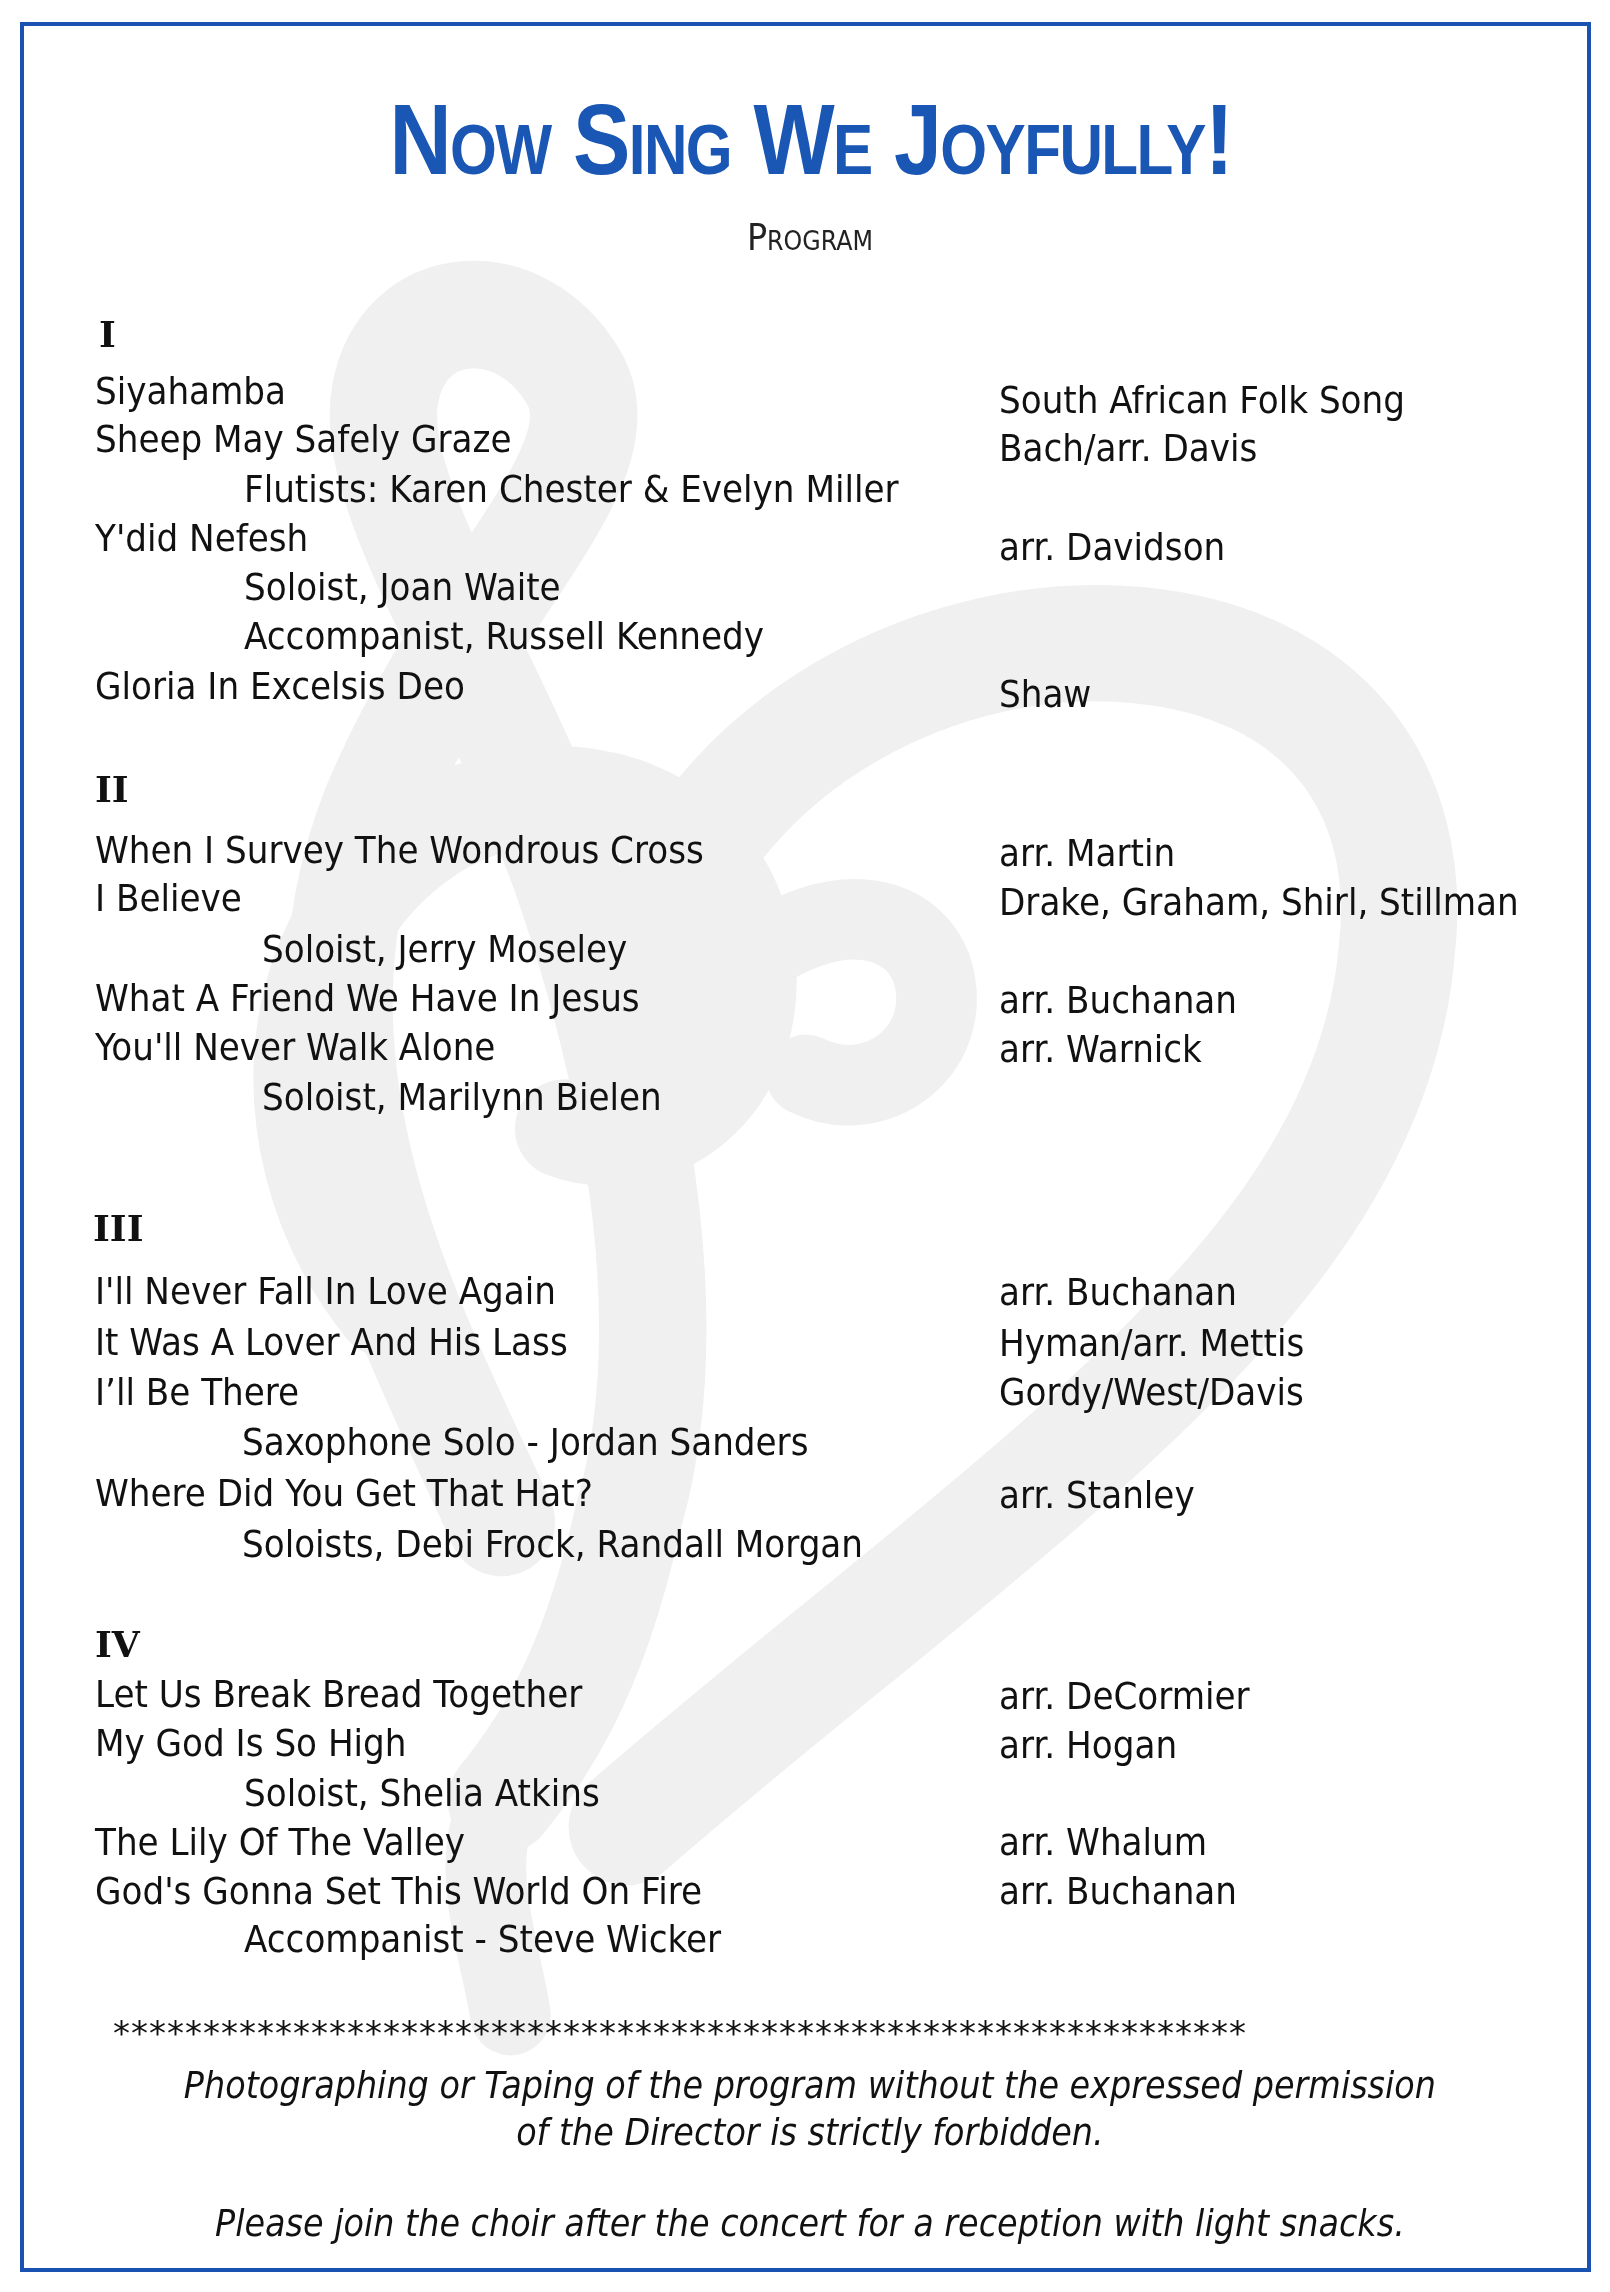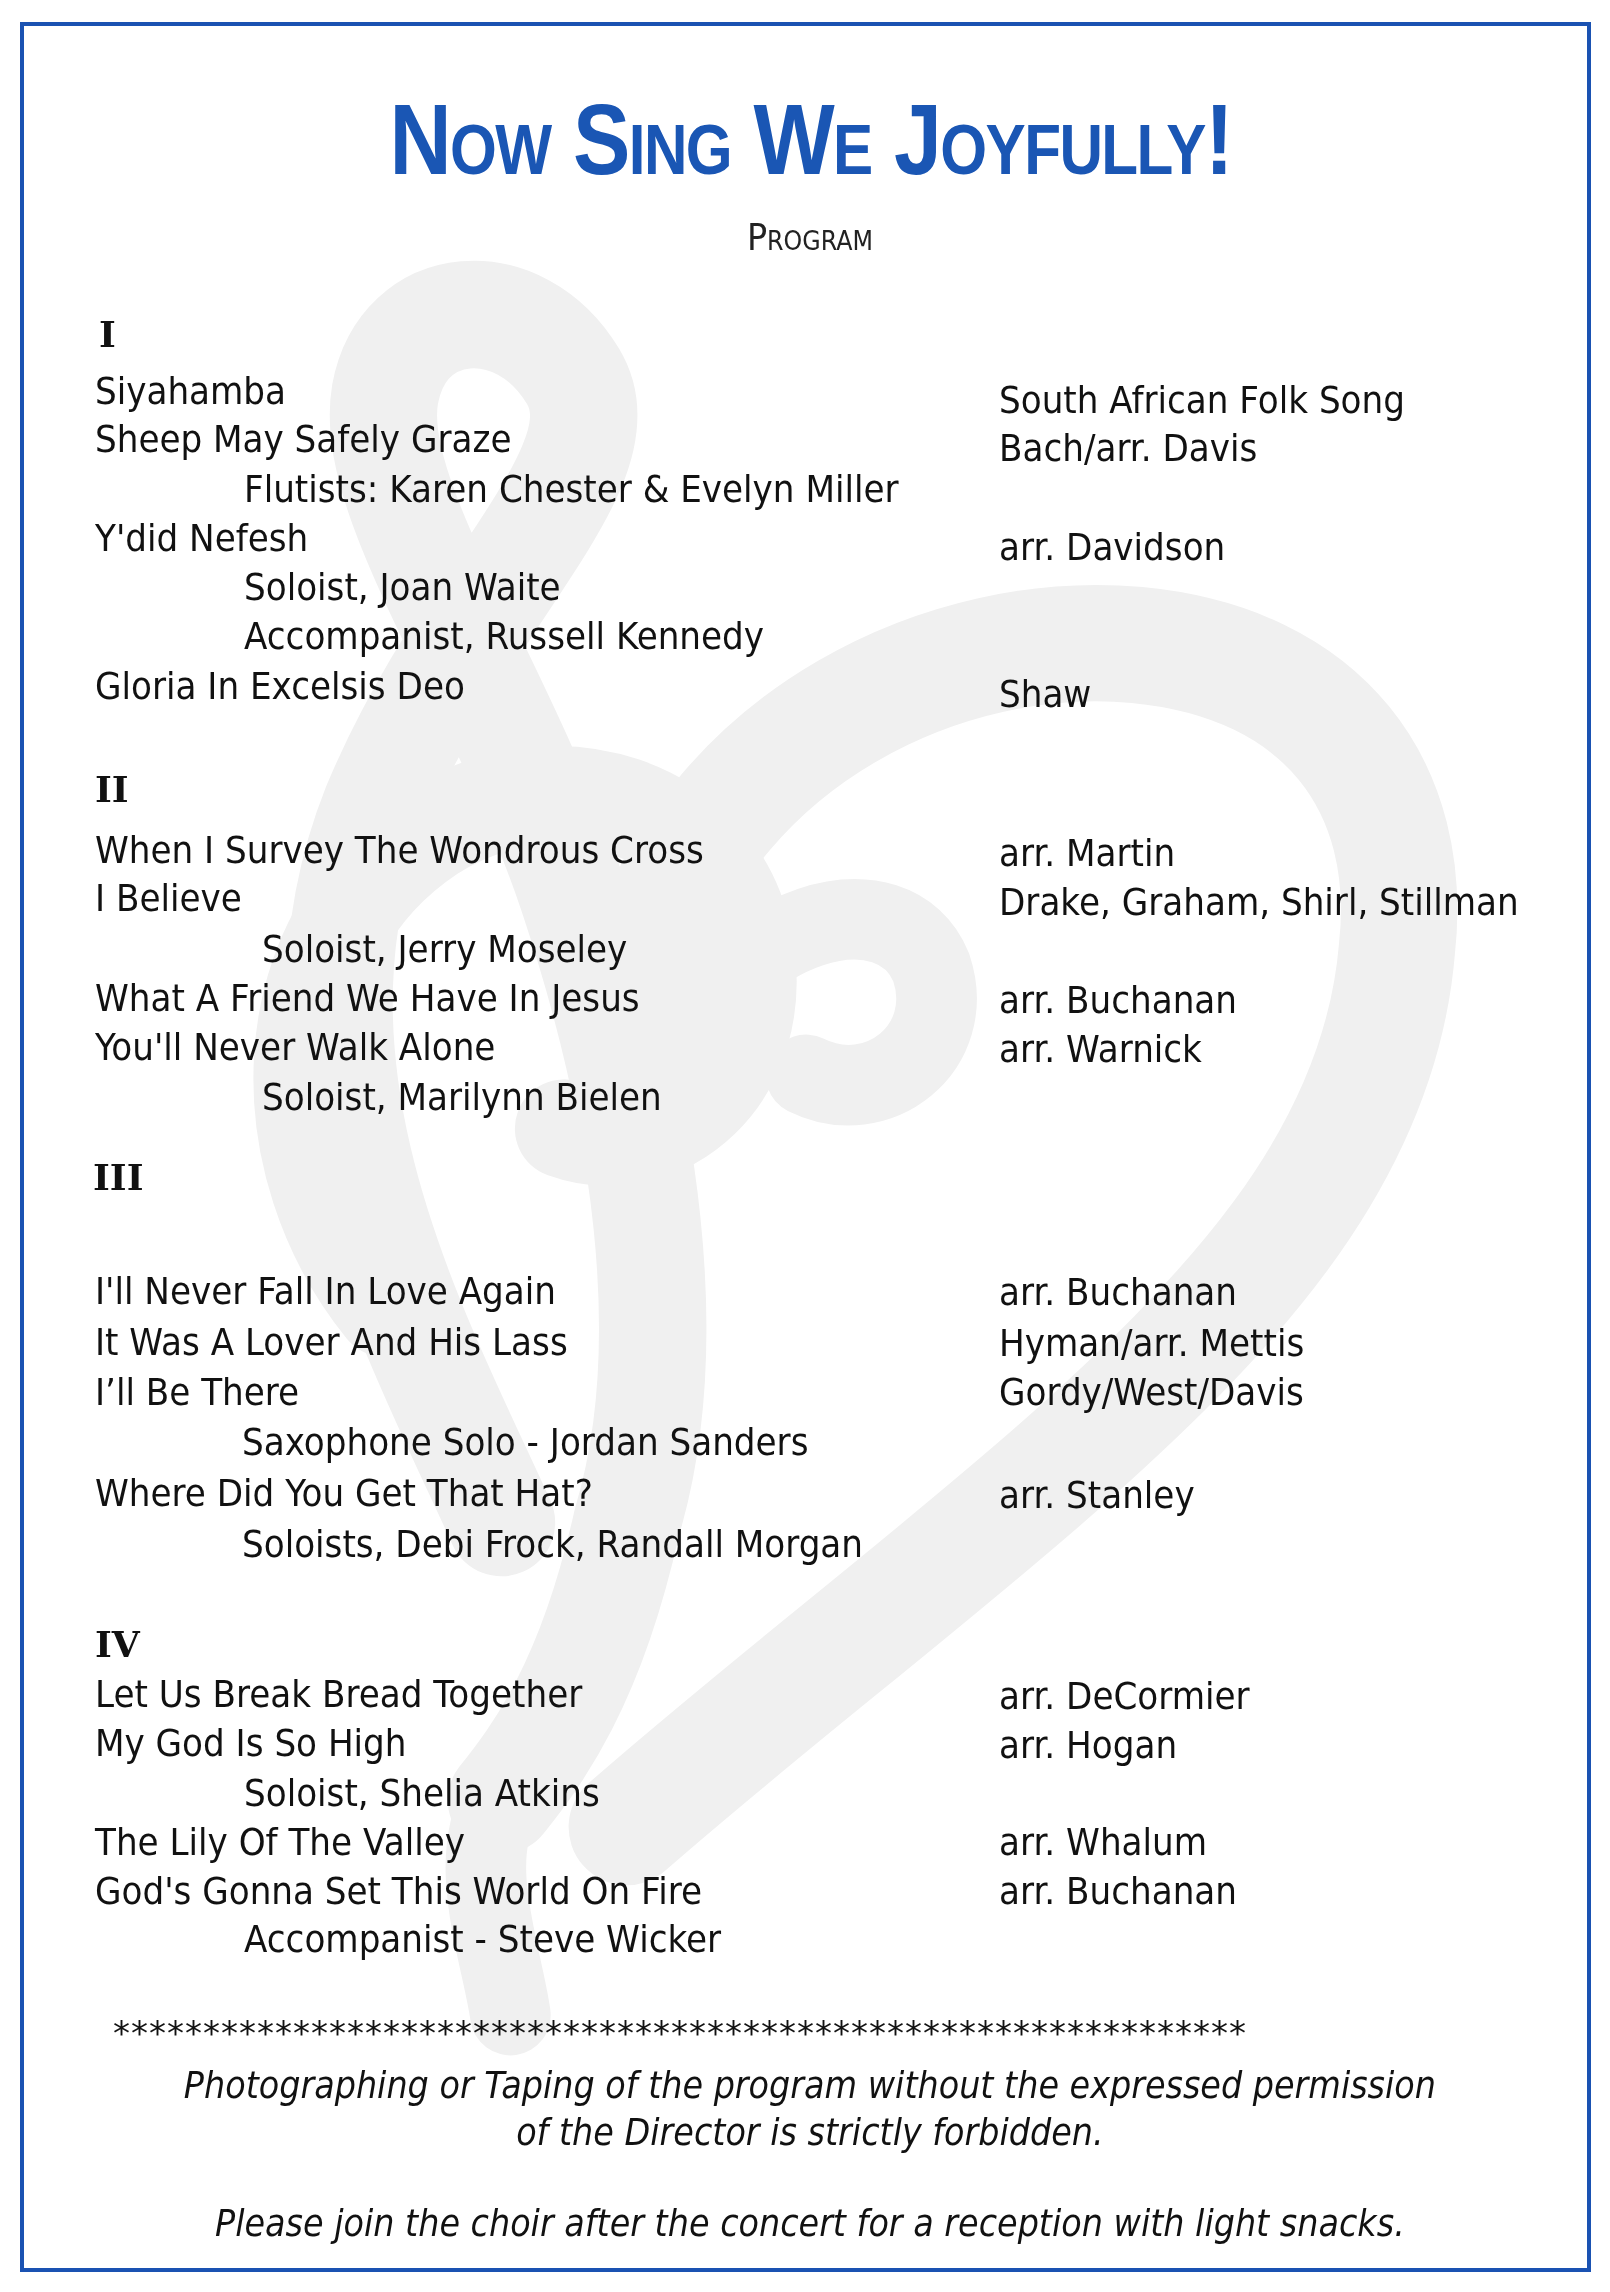--- a/index.html
+++ b/index.html
@@ -85,21 +85,21 @@
 <div class="t right" style="top:880px;">Drake, Graham, Shirl, Stillman</div>
 <div class="t sub" style="left:262px; top:927px;">Soloist, Jerry Moseley</div>
 
 <div class="t left" style="top:976px;">What A Friend We Have In Jesus</div>
 <div class="t right" style="top:978px;">arr. Buchanan</div>
 
 <div class="t left" style="top:1025px;">You'll Never Walk Alone</div>
 <div class="t right" style="top:1027px;">arr. Warnick</div>
 <div class="t sub" style="left:262px; top:1075px;">Soloist, Marilynn Bielen</div>
 
-<div class="sec" style="left:93px; top:1156px;">III</div>
+<div class="sec" style="left:93px; top:1207px;">III</div>
 
 <div class="t left" style="top:1269px;">I'll Never Fall In Love Again</div>
 <div class="t right" style="top:1270px;">arr. Buchanan</div>
 
 <div class="t left" style="top:1320px;">It Was A Lover And His Lass</div>
 <div class="t right" style="top:1321px;">Hyman/arr. Mettis</div>
 
 <div class="t left" style="top:1370px;">I’ll Be There</div>
 <div class="t right" style="top:1370px;">Gordy/West/Davis</div>
 <div class="t sub" style="left:242px; top:1420px;">Saxophone Solo - Jordan Sanders</div>

